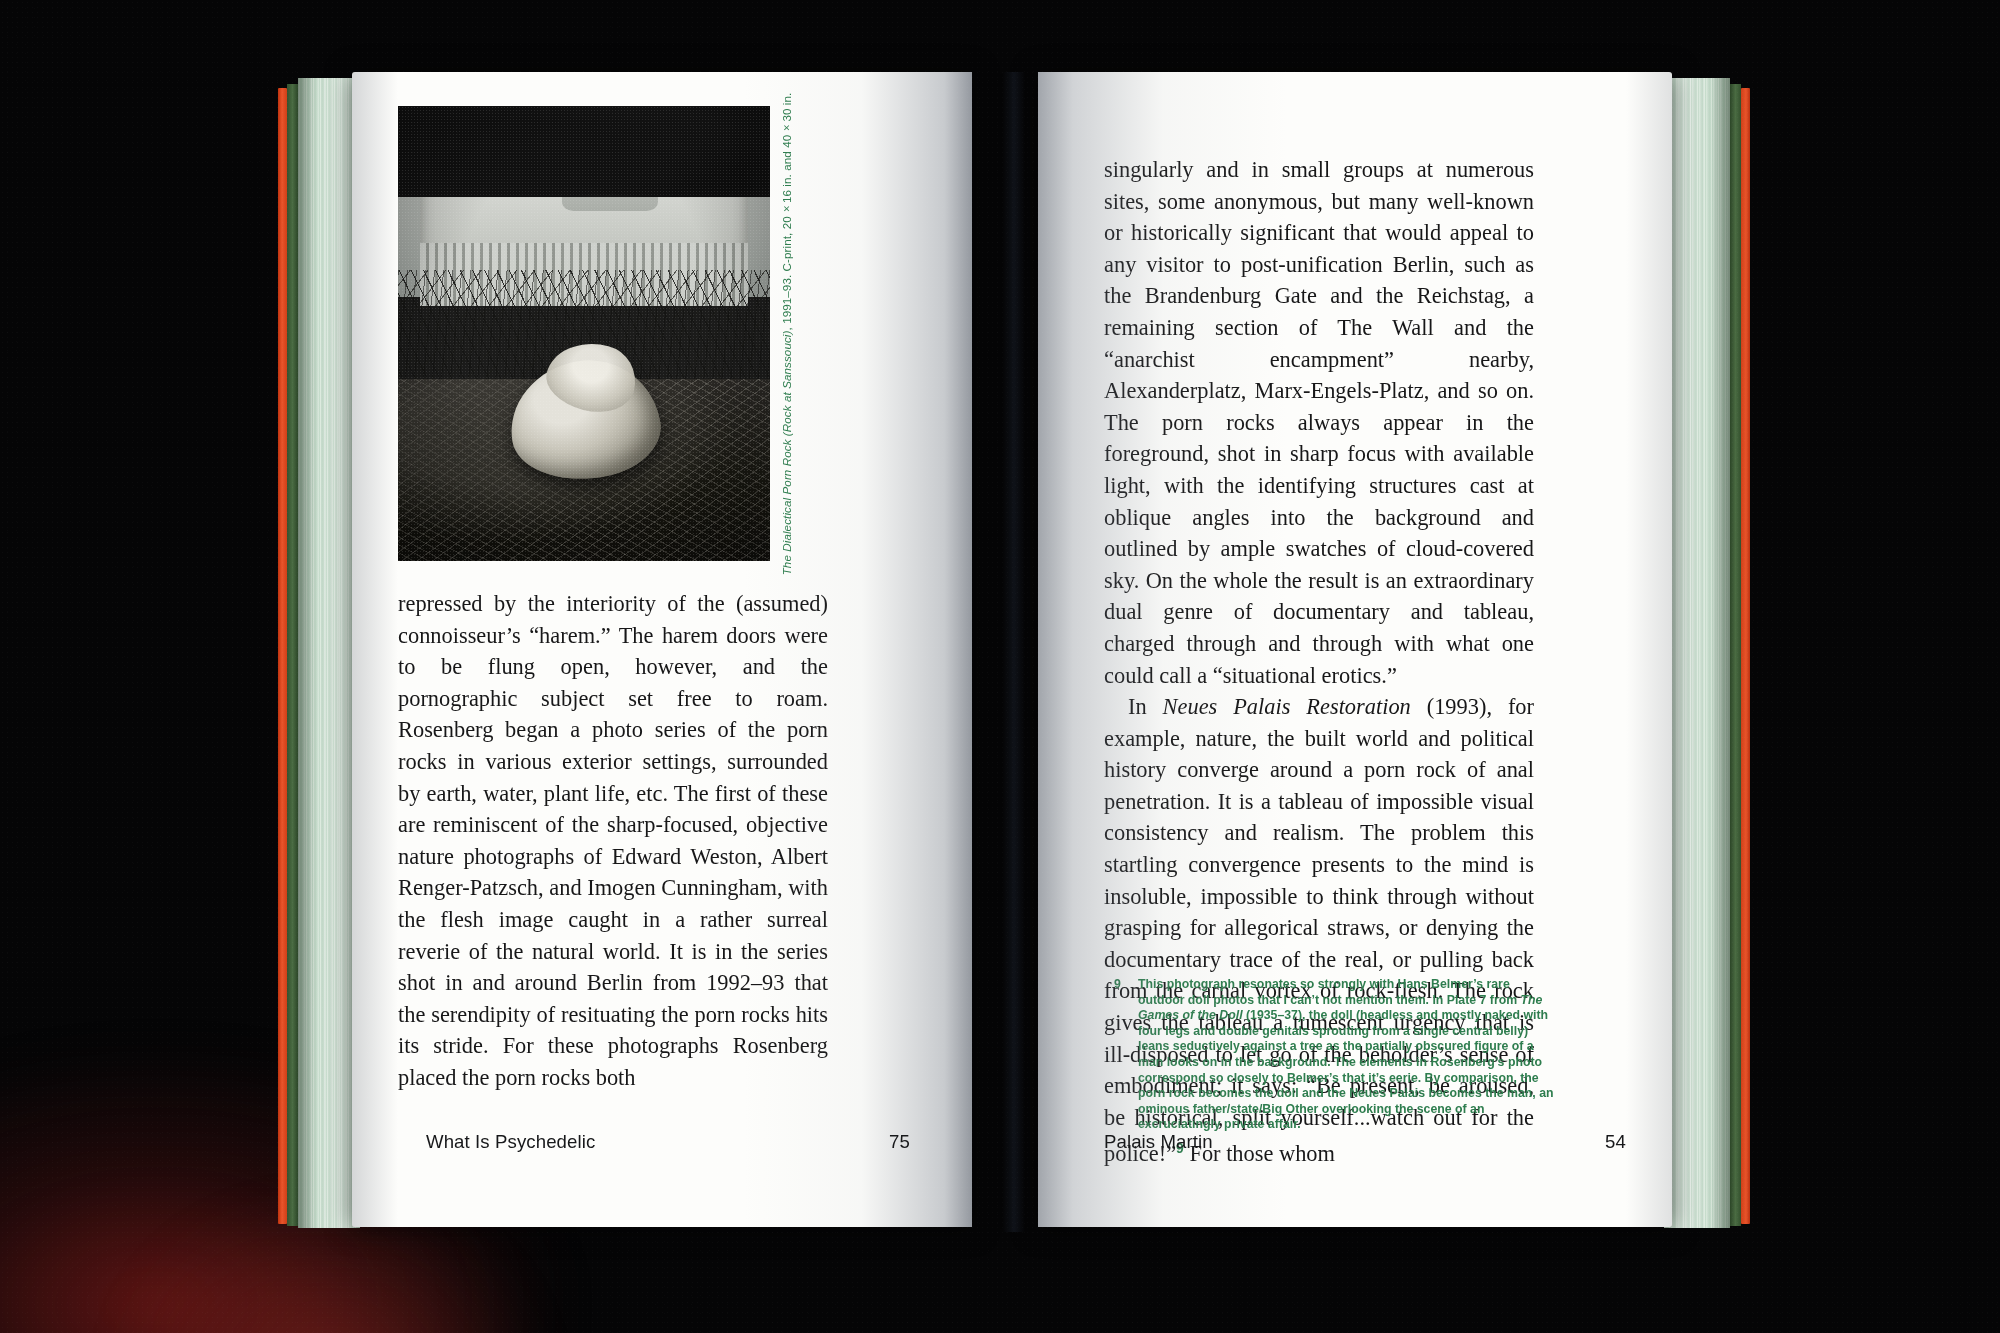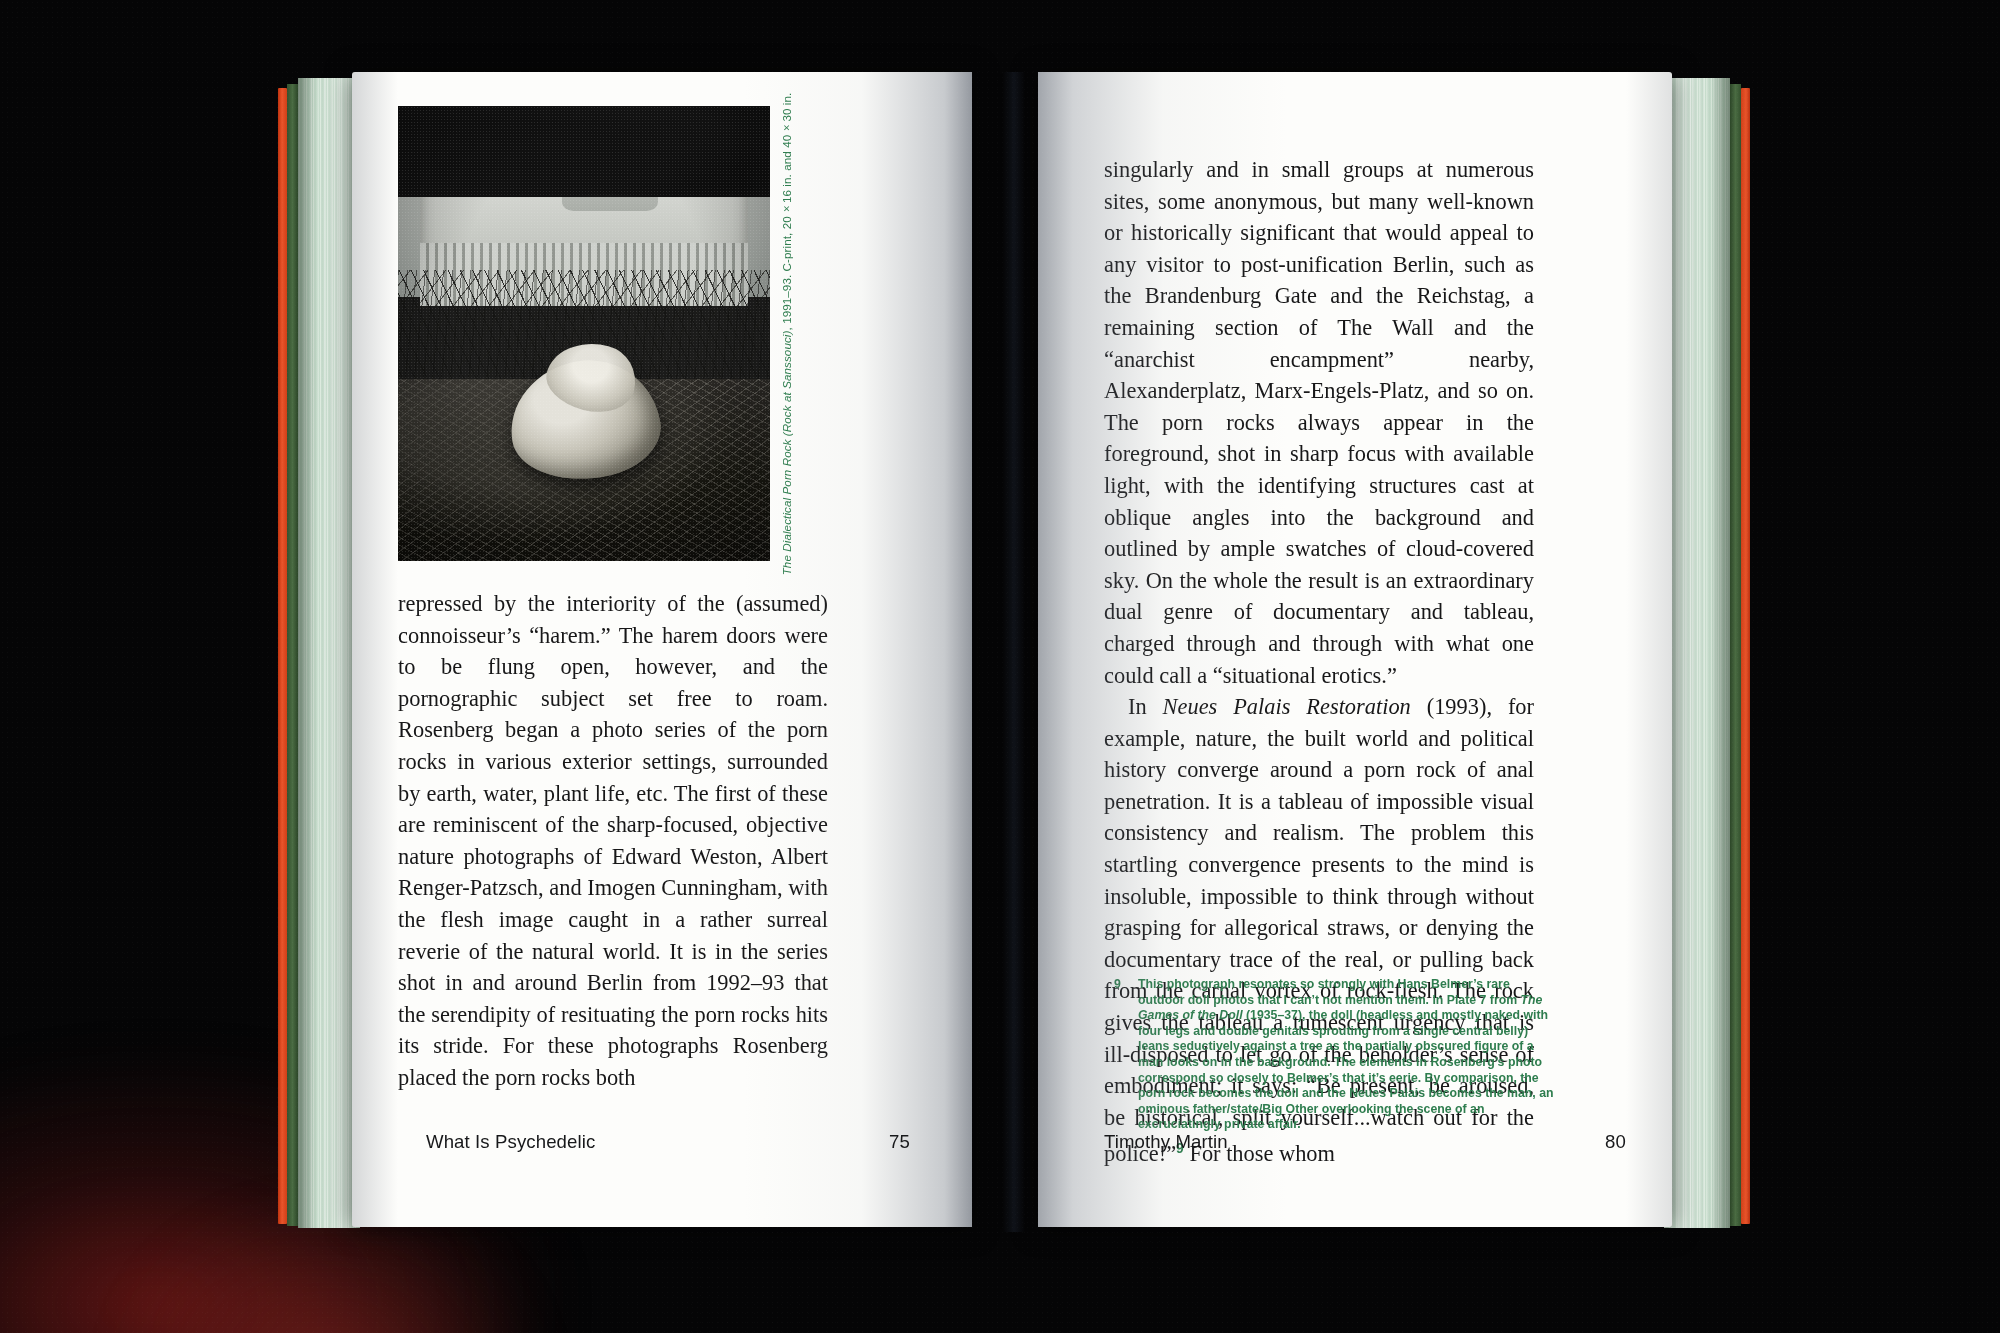--- a/index.html
+++ b/index.html
@@ -226,21 +226,21 @@
       </div>
 
       <div class="footnote">
         <div class="num">9</div>
         <div class="txt"><span>This photograph resonates so strongly with Hans Belmer’s rare outdoor doll photos that I can’t not mention them. In Plate 7 from </span><em>The Games of the Doll</em><span> (1935–37), the doll (headless and mostly naked with four legs and double genitals sprouting from a single central belly) leans seductively against a tree as the partially obscured figure of a man looks on in the background. The elements in Rosenberg’s photo correspond so closely to Belmer’s that it’s eerie. By comparison, the porn rock becomes the doll and the Neues Palais becomes the man, an ominous father/state/Big Other overlooking the scene of an excruciatingly private affair.</span></div>
       </div>
 
       <div class="gutter-shade"></div>
       <div class="outer-shade"></div>
 
-      <div class="folio run">Timothy Martin</div>
-      <div class="folio num">80</div>
+      <div class="folio run">Palais Martin</div>
+      <div class="folio num">54</div>
     </div>
 
     <div class="spine-dark"></div>
   </div>
 
   <div class="noise"></div>
 </div>
 
 </body></html>

